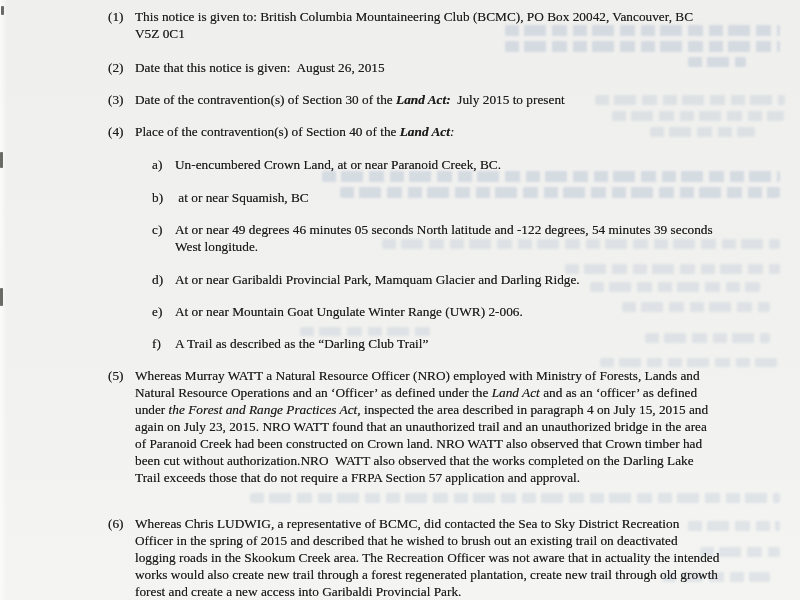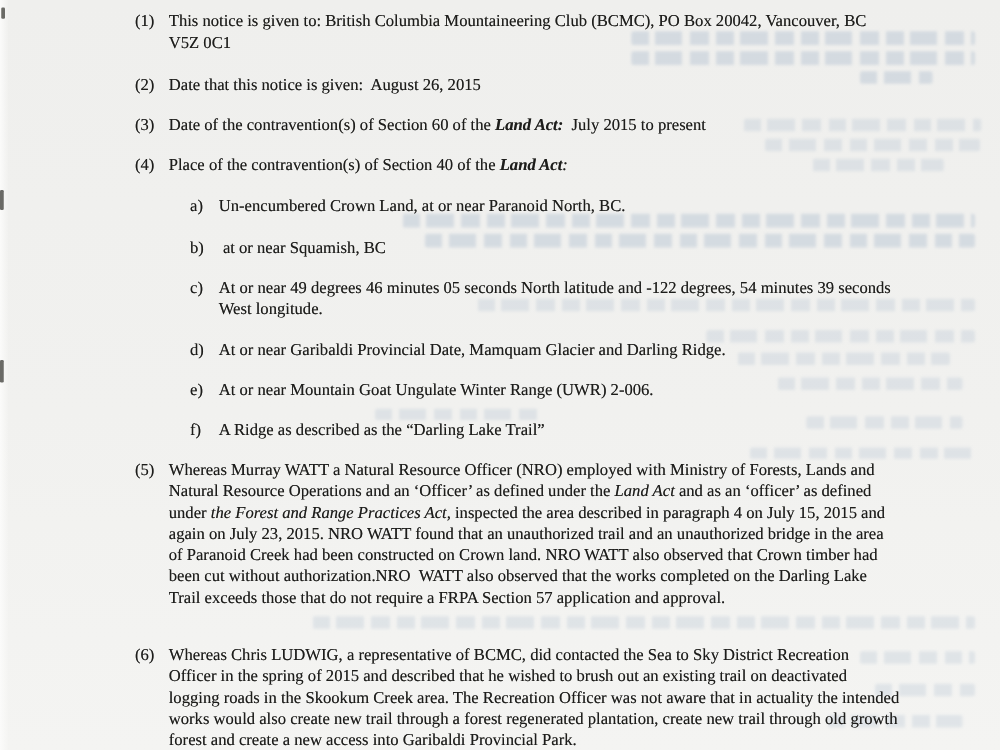--- a/index.html
+++ b/index.html
@@ -82,49 +82,49 @@
 <div class="item level1" style="top: 8px;">
       <span class="num">(1)</span>
       <div class="txt"><span class="seg-normal">This notice is given to: British Columbia Mountaineering Club (BCMC), PO Box 20042, Vancouver, BC V5Z 0C1</span></div>
     </div>
     <div class="item level1" style="top: 59px;">
       <span class="num">(2)</span>
       <div class="txt"><span class="seg-normal">Date that this notice is given:&nbsp; August 26, 2015</span></div>
     </div>
     <div class="item level1" style="top: 91px;">
       <span class="num">(3)</span>
-      <div class="txt"><span class="seg-normal">Date of the contravention(s) of Section 60 of the </span><span class="seg-bolditalic">Land Act:</span><span class="seg-normal">&nbsp; July 2015 to present</span></div>
+      <div class="txt"><span class="seg-normal">Date of the contravention(s) of Section 30 of the </span><span class="seg-bolditalic">Land Act:</span><span class="seg-normal">&nbsp; July 2015 to present</span></div>
     </div>
     <div class="item level1" style="top: 123px;">
       <span class="num">(4)</span>
       <div class="txt"><span class="seg-normal">Place of the contravention(s) of Section 40 of the </span><span class="seg-bolditalic">Land Act</span><span class="seg-italic">:</span></div>
     </div>
     <div class="item level2" style="top: 156px;">
       <span class="num">a)</span>
-      <div class="txt"><span class="seg-normal">Un-encumbered Crown Land, at or near Paranoid North, BC.</span></div>
+      <div class="txt"><span class="seg-normal">Un-encumbered Crown Land, at or near Paranoid Creek, BC.</span></div>
     </div>
     <div class="item level2" style="top: 189px;">
       <span class="num">b)</span>
       <div class="txt"><span class="seg-normal">&nbsp;at or near Squamish, BC</span></div>
     </div>
     <div class="item level2" style="top: 221px;">
       <span class="num">c)</span>
       <div class="txt"><span class="seg-normal">At or near 49 degrees 46 minutes 05 seconds North latitude and -122 degrees, 54 minutes 39 seconds West longitude.</span></div>
     </div>
     <div class="item level2" style="top: 271px;">
       <span class="num">d)</span>
-      <div class="txt"><span class="seg-normal">At or near Garibaldi Provincial Date, Mamquam Glacier and Darling Ridge.</span></div>
+      <div class="txt"><span class="seg-normal">At or near Garibaldi Provincial Park, Mamquam Glacier and Darling Ridge.</span></div>
     </div>
     <div class="item level2" style="top: 303px;">
       <span class="num">e)</span>
       <div class="txt"><span class="seg-normal">At or near Mountain Goat Ungulate Winter Range (UWR) 2-006.</span></div>
     </div>
     <div class="item level2" style="top: 335px;">
       <span class="num">f)</span>
-      <div class="txt"><span class="seg-normal">A Ridge as described as the “Darling Lake Trail”</span></div>
+      <div class="txt"><span class="seg-normal">A Trail as described as the “Darling Club Trail”</span></div>
     </div>
     <div class="item level1" style="top: 367px;">
       <span class="num">(5)</span>
       <div class="txt"><span class="seg-normal">Whereas Murray WATT a Natural Resource Officer (NRO) employed with Ministry of Forests, Lands and Natural Resource Operations and an ‘Officer’ as defined under the </span><span class="seg-italic">Land Act</span><span class="seg-normal"> and as an ‘officer’ as defined under </span><span class="seg-italic">the Forest and Range Practices Act,</span><span class="seg-normal"> inspected the area described in paragraph 4 on July 15, 2015 and again on July 23, 2015. NRO WATT found that an unauthorized trail and an unauthorized bridge in the area of Paranoid Creek had been constructed on Crown land. NRO WATT also observed that Crown timber had been cut without authorization.NRO&nbsp; WATT also observed that the works completed on the Darling Lake Trail exceeds those that do not require a FRPA Section 57 application and approval.</span></div>
     </div>
     <div class="item level1" style="top: 515px;">
       <span class="num">(6)</span>
       <div class="txt"><span class="seg-normal">Whereas Chris LUDWIG, a representative of BCMC, did contacted the Sea to Sky District Recreation Officer in the spring of 2015 and described that he wished to brush out an existing trail on deactivated logging roads in the Skookum Creek area. The Recreation Officer was not aware that in actuality the intended works would also create new trail through a forest regenerated plantation, create new trail through old growth forest and create a new access into Garibaldi Provincial Park.</span></div>
     </div>
   </div>

